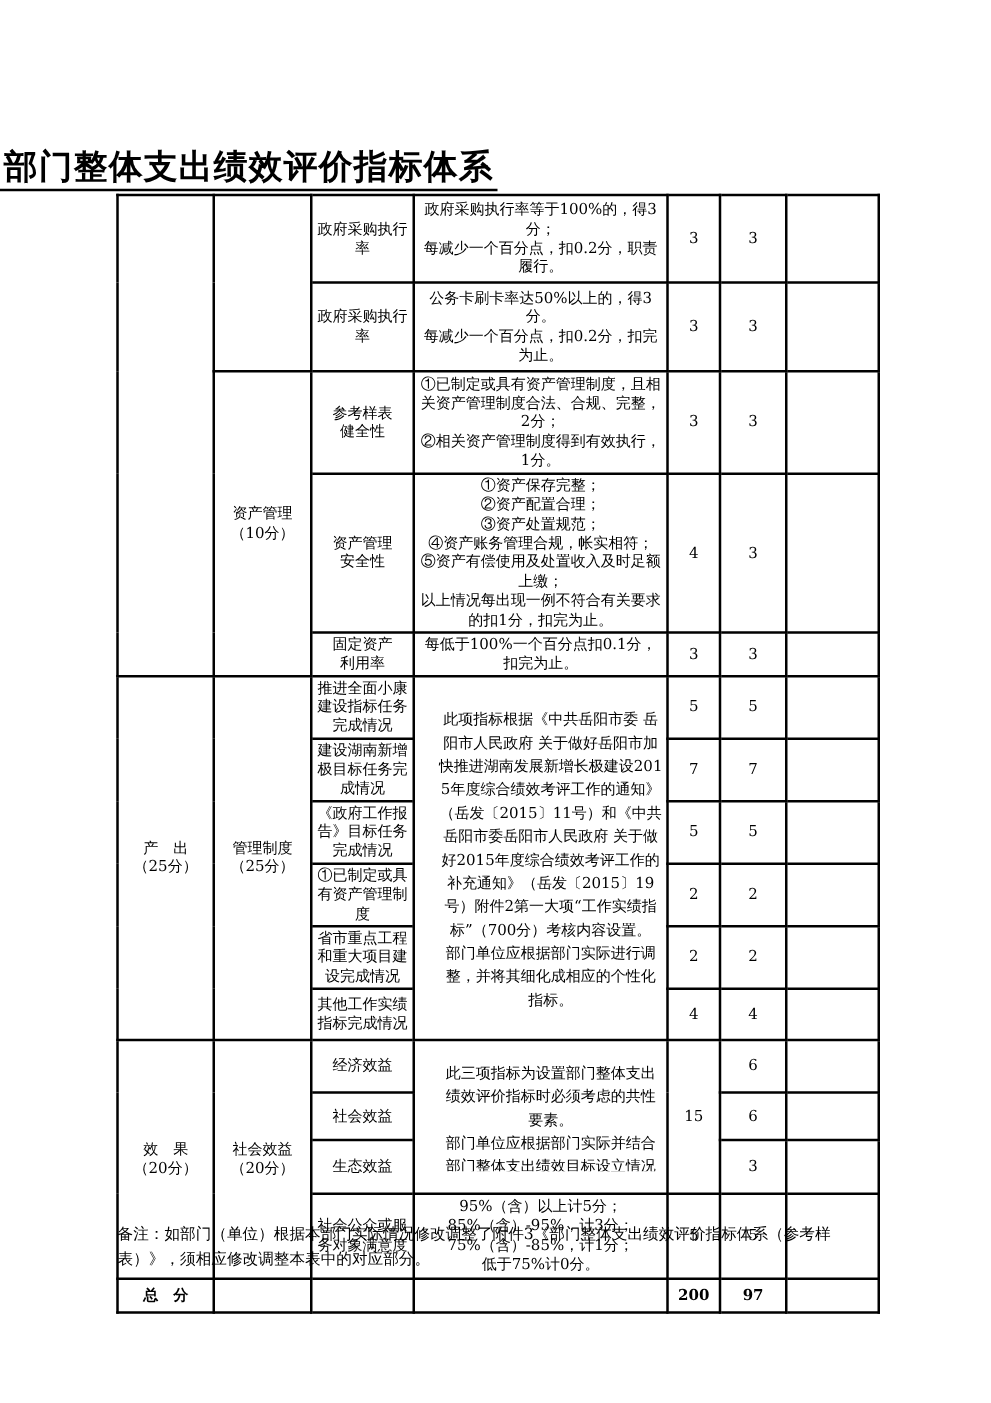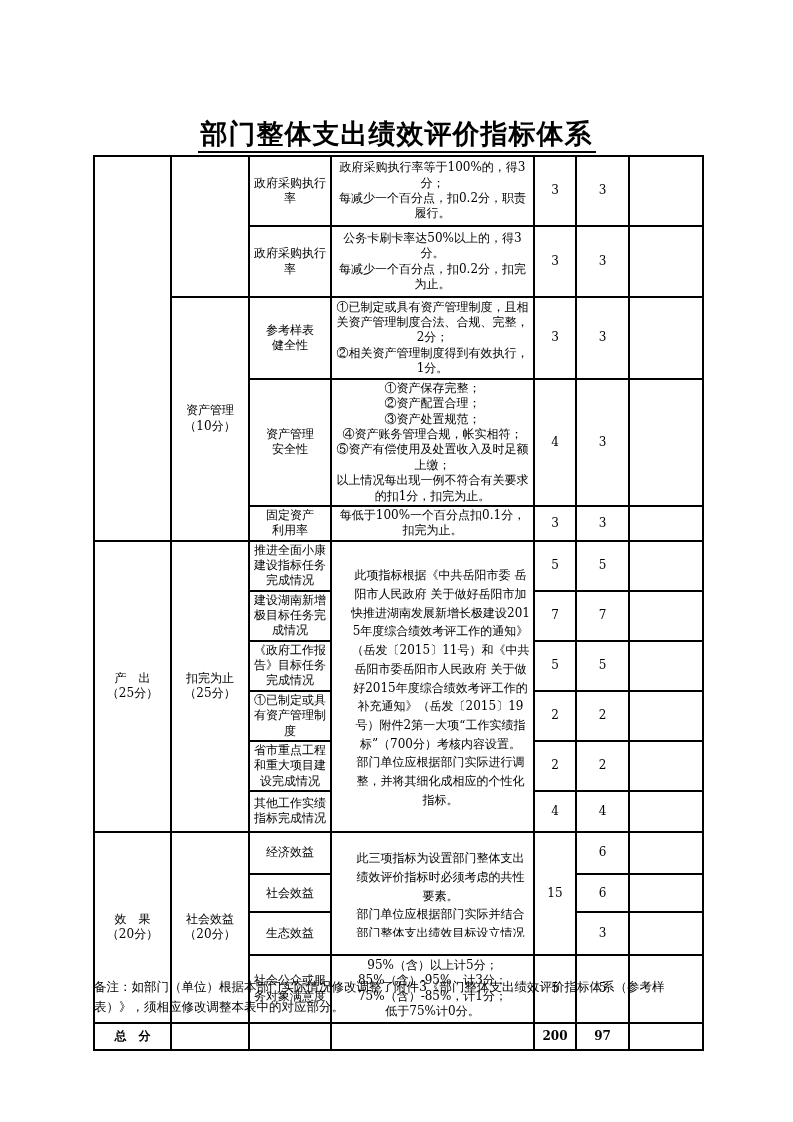--- a/index.html
+++ b/index.html
@@ -1,20 +1,20 @@
 <!DOCTYPE html>
 <html><head>
 <meta charset="utf-8">
 <style>
   html,body{margin:0;padding:0;background:#fff;}
   .page{
     position:relative;width:793px;height:1122px;background:#ffffff;
     font-family:"DejaVu Serif","Liberation Serif",serif;color:#000;overflow:hidden;
   }
-  .title-wrap{position:absolute;top:118px;left:0;width:793px;text-align:center;}
+  .title-wrap{position:absolute;top:118px;left:0;width:793px;}
   .title-wrap .title{
     display:inline-block;font-family:"DejaVu Sans","Liberation Sans",sans-serif;
     font-weight:bold;font-size:27px;line-height:1.2;letter-spacing:1px;
     border-bottom:2px solid #000;padding:0 3px 1px 3px;
   }
   table.eval{
     position:absolute;left:93px;top:155px;border-collapse:collapse;table-layout:fixed;
   }
   table.eval td{
     border:2px solid #000;font-size:12px;line-height:1.28;
@@ -106,21 +106,21 @@
 利用率</td>
         <td class="crit">每低于100%一个百分点扣0.1分，扣完为止。</td>
         <td>3</td>
         <td>3</td>
         <td></td>
       </tr>
 
       <tr style="height:49px">
         <td class="colcat" rowspan="6">产　出
 （25分）</td>
-        <td rowspan="6">扣完为止
+        <td rowspan="6">管理制度
 （25分）</td>
         <td>推进全面小康建设指标任务完成情况</td>
         <td class="crit vt" rowspan="6">
           <div class="clipbox clip-duty">此项指标根据《中共岳阳市委 岳阳市人民政府 关于做好岳阳市加快推进湖南发展新增长极建设2015年度综合绩效考评工作的通知》（岳发〔2015〕11号）和《中共岳阳市委岳阳市人民政府 关于做好2015年度综合绩效考评工作的补充通知》（岳发〔2015〕19号）附件2第一大项“工作实绩指标”（700分）考核内容设置。
 部门单位应根据部门实际进行调整，并将其细化成相应的个性化指标。</div>
         </td>
         <td>5</td>
         <td>5</td>
         <td></td>
       </tr>

